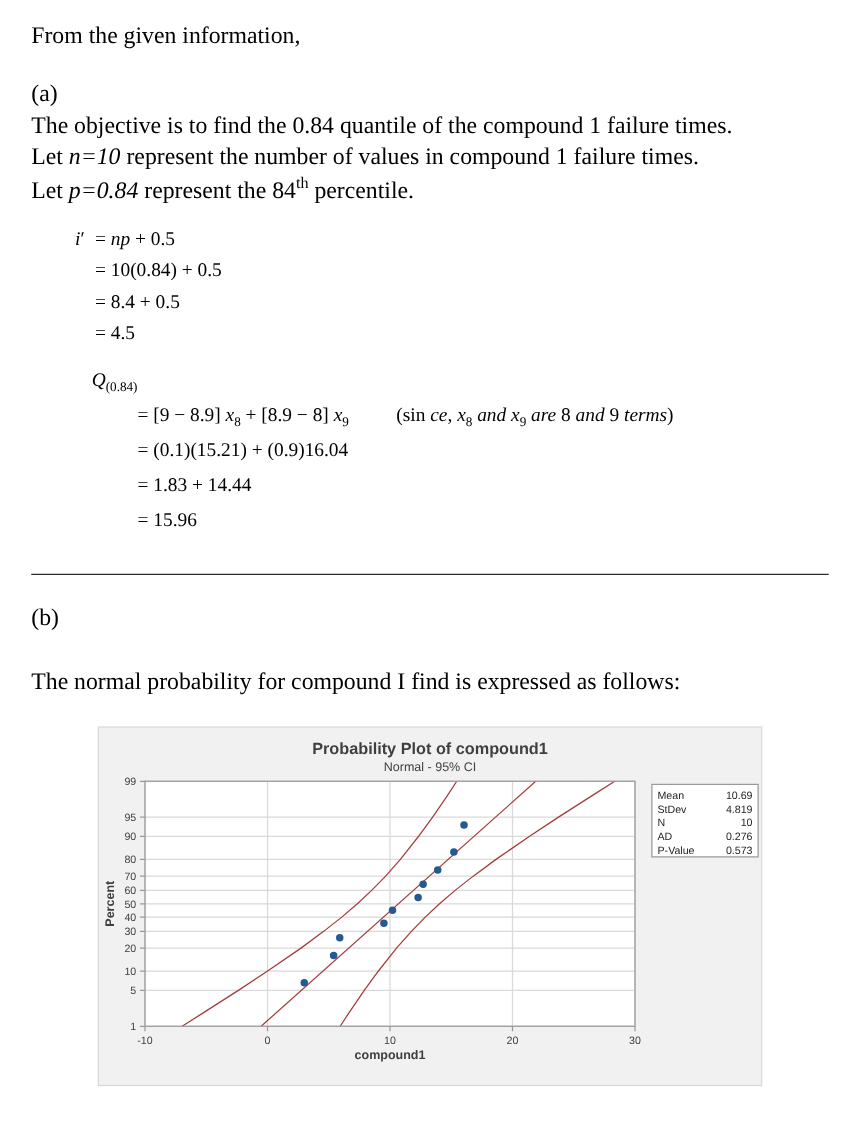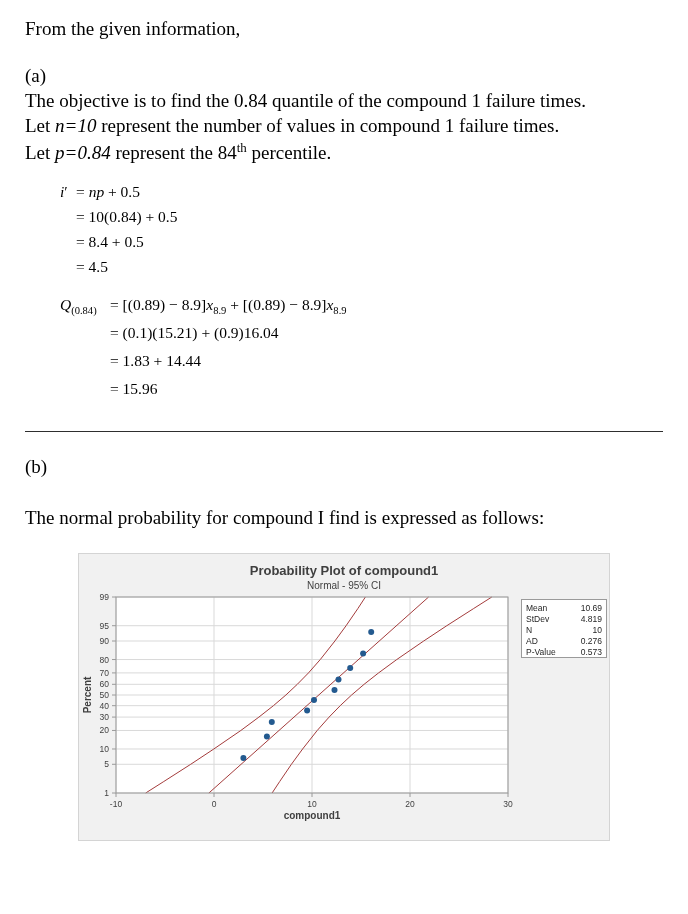--- a/index.html
+++ b/index.html
@@ -15,21 +15,21 @@
   .part-label { margin-top: 22px; }
   .objective { }
   .para-p { margin-top: 2px; }
   .hence { margin-top: 16px; }
   .para-b { margin-top: 26px; }
   .math-block { margin-left: 35px; font-size: 15.5px; }
   .block-a { margin-top: 14px; }
   .block-b-q { margin-top: 12px; }
   .math-line { display: flex; align-items: baseline; }
   .block-a .math-line { line-height: 25px; }
-  .block-b-q .math-line { line-height: 28px; }
+  .block-b-q .math-line { line-height: 28px; text-align: right; }
   .block-a .math-lhs { width: 16px; flex: 0 0 auto; }
   .block-b-q .math-lhs { width: 50px; flex: 0 0 auto; }
   .math-note { margin-left: 38px; }
   sub, sup { font-size: 68%; line-height: 0; }
   hr.divider { border: none; border-top: 1px solid #2e2e2e; margin: 28px 0 0 0; }
   .chart-wrap { margin: 22px 0 0 53px; }
   svg text { font-family: "Liberation Sans", sans-serif; }
   .plot-title { font-weight: bold; font-size: 13px; fill: #3f3f3f; }
   .plot-subtitle { font-size: 10px; fill: #3f3f3f; }
   .tick-label { font-size: 8.5px; fill: #3f3f3f; }
@@ -68,21 +68,25 @@
     <div class="math-line">
       <span class="math-lhs"></span>
       <span class="math-rhs">= 4.5</span>
     </div>
   </div>
 
 
   <div class="math-block block-b-q">
     <div class="math-line">
       <span class="math-lhs"><i>Q</i><sub>(0.84)</sub></span>
-      <span class="math-rhs">= [(0.89) − 8.9]<i>x</i><sub>8.9</sub> + [(0.89) − 8.9]<i>x</i><sub>8.9</sub></span>
+    </div>
+    <div class="math-line">
+      <span class="math-lhs"></span>
+      <span class="math-rhs">= [9 − 8.9] <i>x</i><sub>8</sub> + [8.9 − 8] <i>x</i><sub>9</sub></span>
+      <span class="math-note">(sin <i>ce</i>, <i>x</i><sub>8</sub> <i>and x</i><sub>9</sub> <i>are</i> 8 <i>and</i> 9 <i>terms</i>)</span>
     </div>
     <div class="math-line">
       <span class="math-lhs"></span>
       <span class="math-rhs">= (0.1)(15.21) + (0.9)16.04</span>
     </div>
     <div class="math-line">
       <span class="math-lhs"></span>
       <span class="math-rhs">= 1.83 + 14.44</span>
     </div>
     <div class="math-line">

